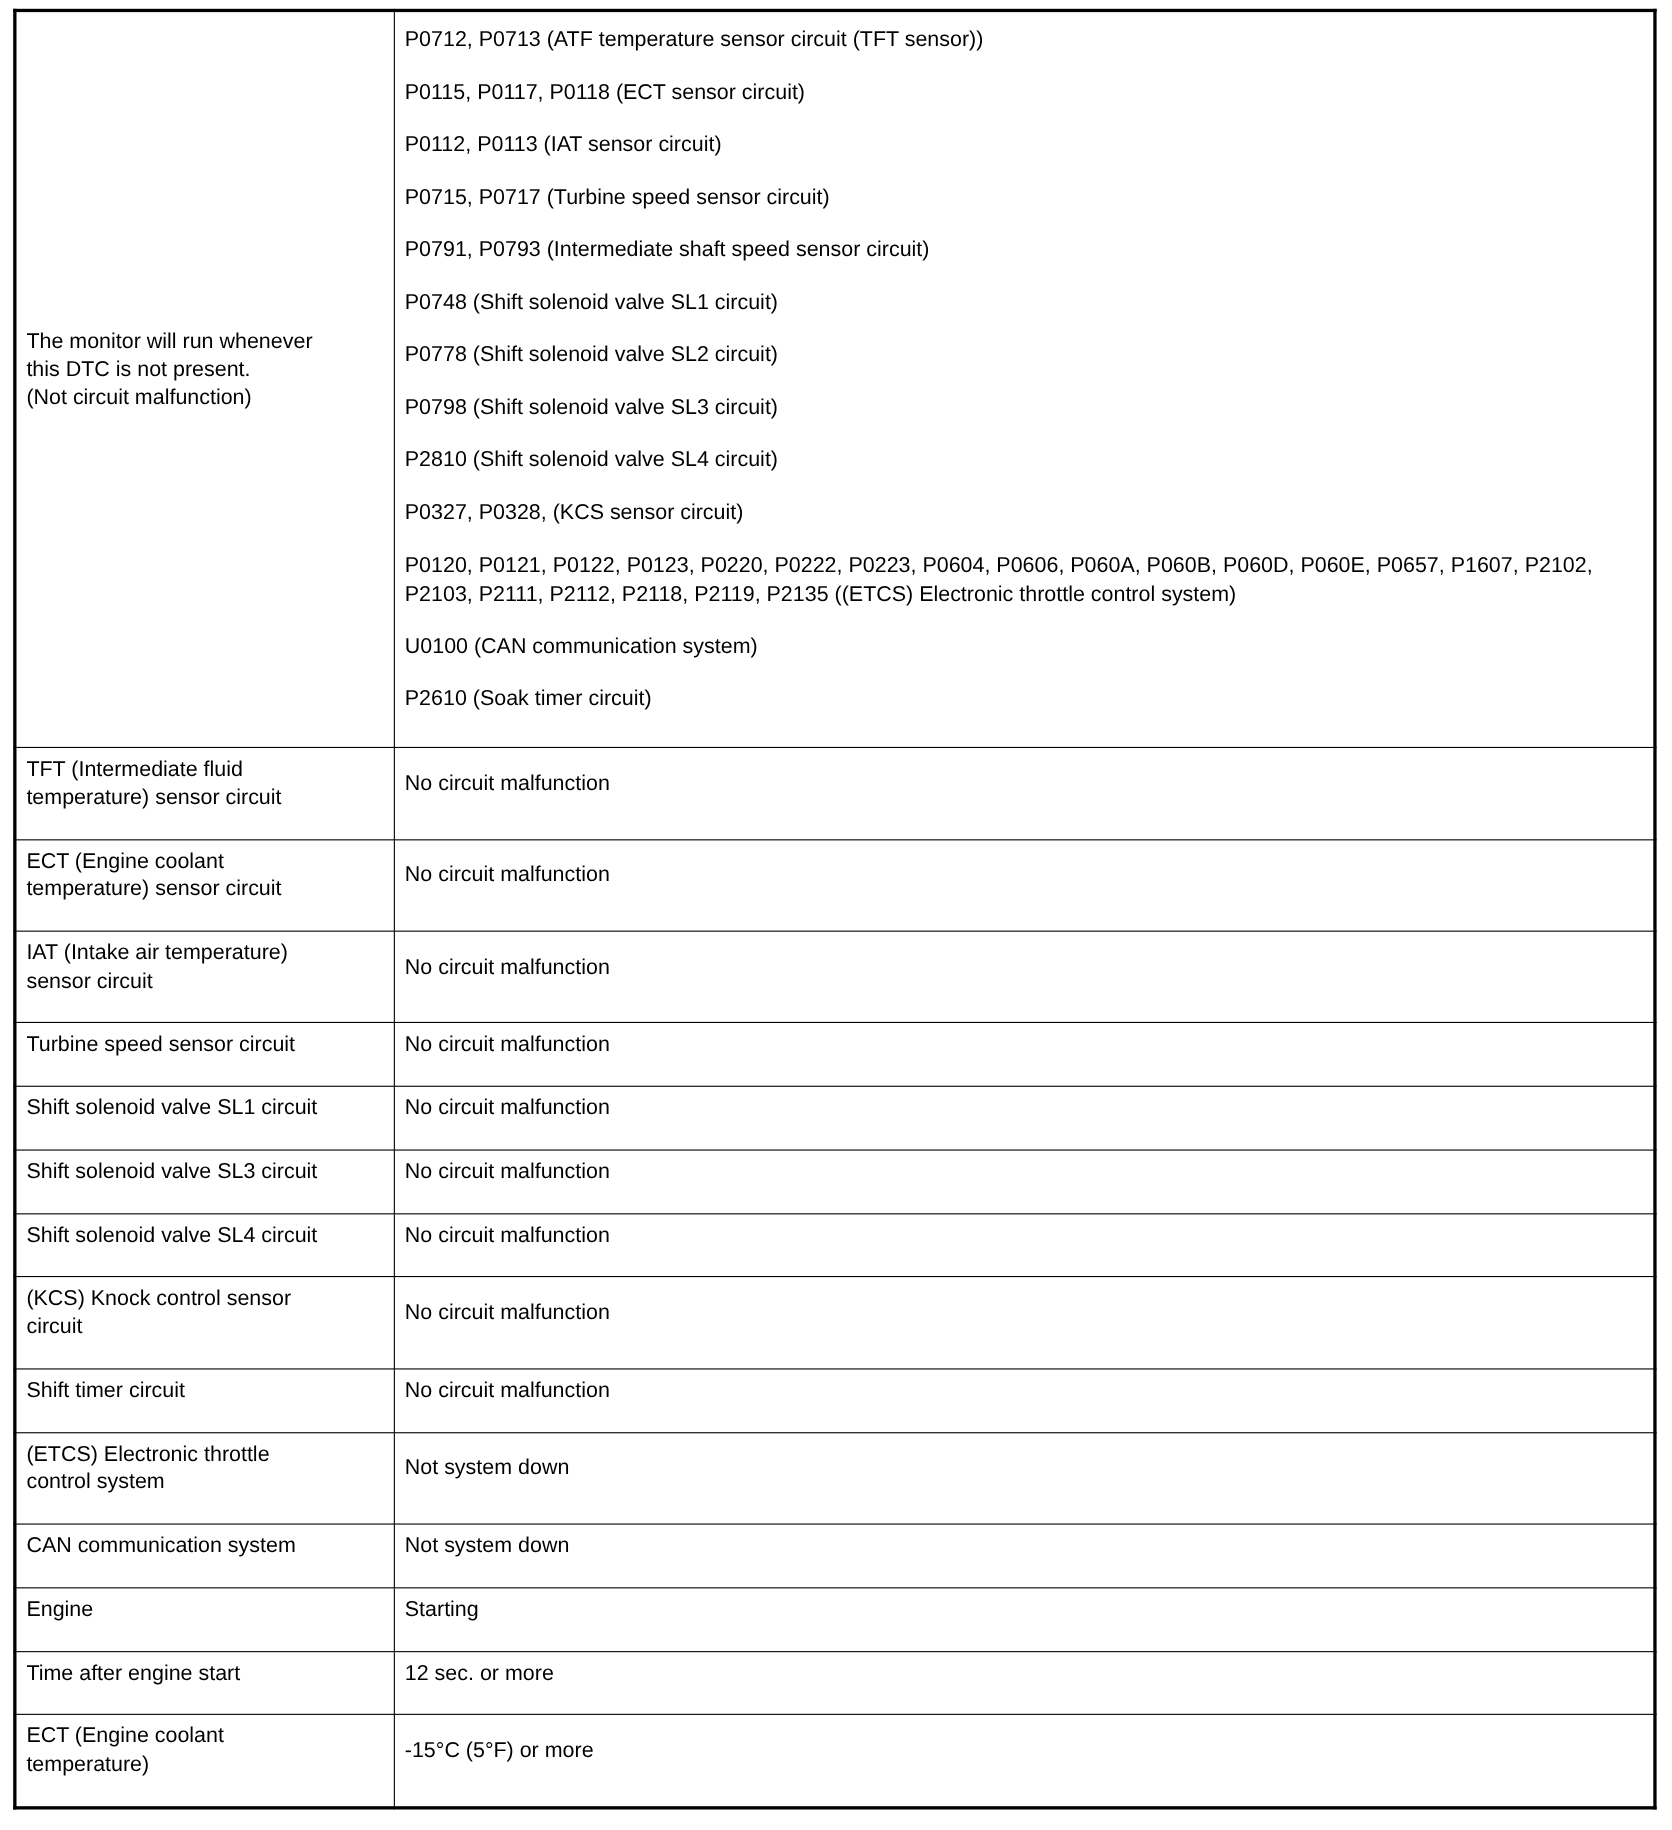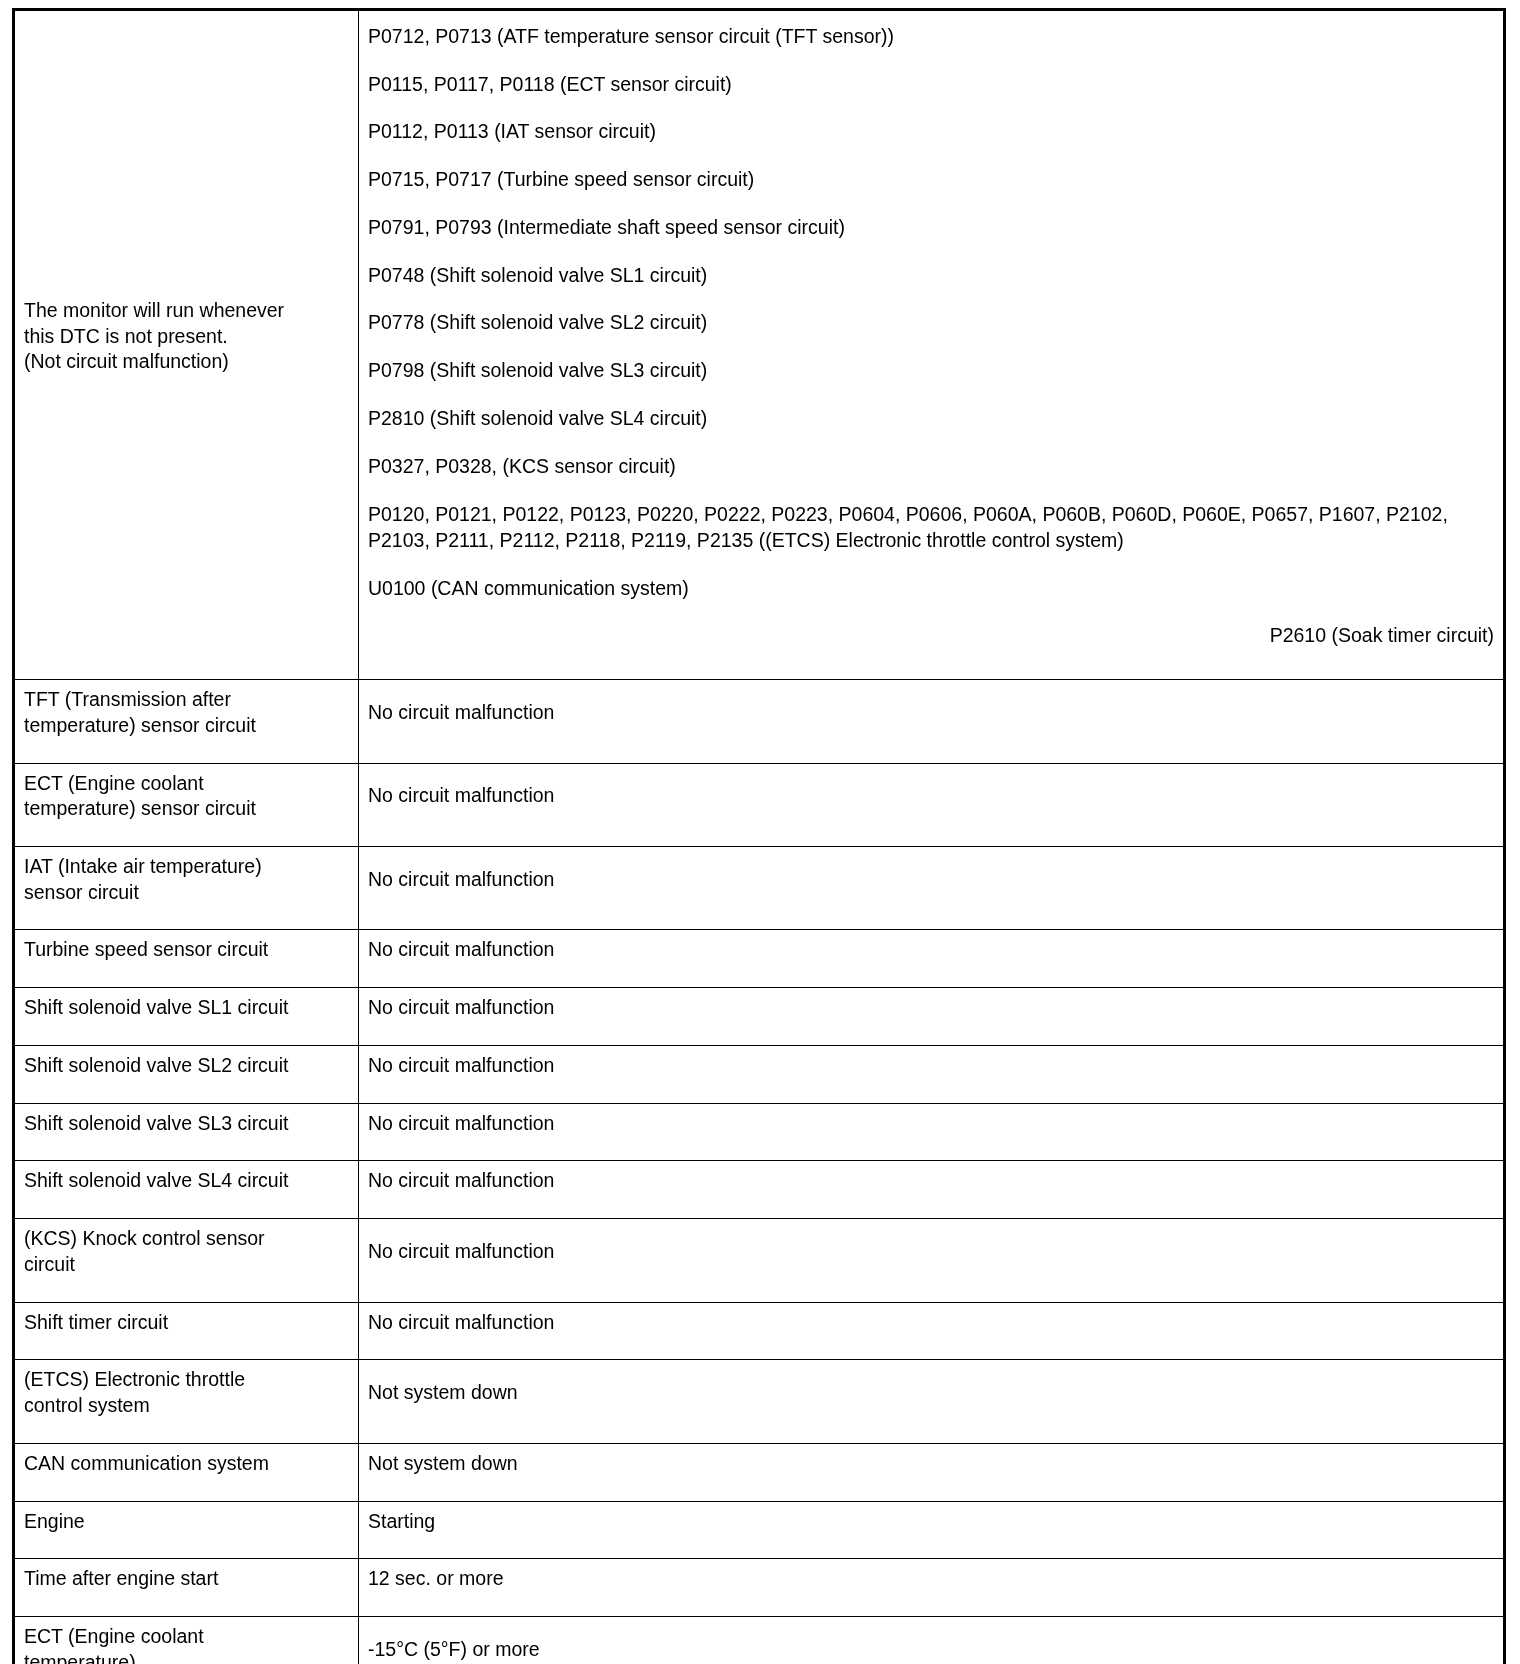--- a/index.html
+++ b/index.html
@@ -45,21 +45,20 @@
     display: block;
   }
   .dtc-list .dtc-row {
     padding: 11px 0 11px 0;
   }
   .dtc-list .dtc-row:first-child {
     padding-top: 6px;
   }
   .dtc-list .dtc-row:last-child {
     padding-bottom: 6px;
-    text-align: right;
   }
   .label-cell {
     vertical-align: middle;
   }
   .label-cell .lbl {
     display: block;
     white-space: pre-line;
   }
   .left-note {
     display: block;
@@ -104,21 +103,21 @@
             <div class="dtc-row">P0327, P0328, (KCS sensor circuit)</div>
             <div class="dtc-row wrap-cell">P0120, P0121, P0122, P0123, P0220, P0222, P0223, P0604, P0606, P060A, P060B, P060D, P060E, P0657, P1607, P2102, P2103, P2111, P2112, P2118, P2119, P2135 ((ETCS) Electronic throttle control system)</div>
             <div class="dtc-row">U0100 (CAN communication system)</div>
             <div class="dtc-row">P2610 (Soak timer circuit)</div>
           </div>
         </td>
       </tr>
 
       <tr>
         <td class="label-cell">
-            <span class="lbl">TFT (Transmission after
+            <span class="lbl">TFT (Intermediate fluid
 temperature) sensor circuit</span>
           </td>
         <td>
             <span class="val">No circuit malfunction</span>
           </td>
       </tr>
       <tr>
         <td class="label-cell">
             <span class="lbl">ECT (Engine coolant
 temperature) sensor circuit</span>
@@ -140,28 +139,20 @@
         <td class="label-cell">
             <span class="lbl">Turbine speed sensor circuit</span>
           </td>
         <td>
             <span class="val">No circuit malfunction</span>
           </td>
       </tr>
       <tr>
         <td class="label-cell">
             <span class="lbl">Shift solenoid valve SL1 circuit</span>
-          </td>
-        <td>
-            <span class="val">No circuit malfunction</span>
-          </td>
-      </tr>
-      <tr>
-        <td class="label-cell">
-            <span class="lbl">Shift solenoid valve SL2 circuit</span>
           </td>
         <td>
             <span class="val">No circuit malfunction</span>
           </td>
       </tr>
       <tr>
         <td class="label-cell">
             <span class="lbl">Shift solenoid valve SL3 circuit</span>
           </td>
         <td>

